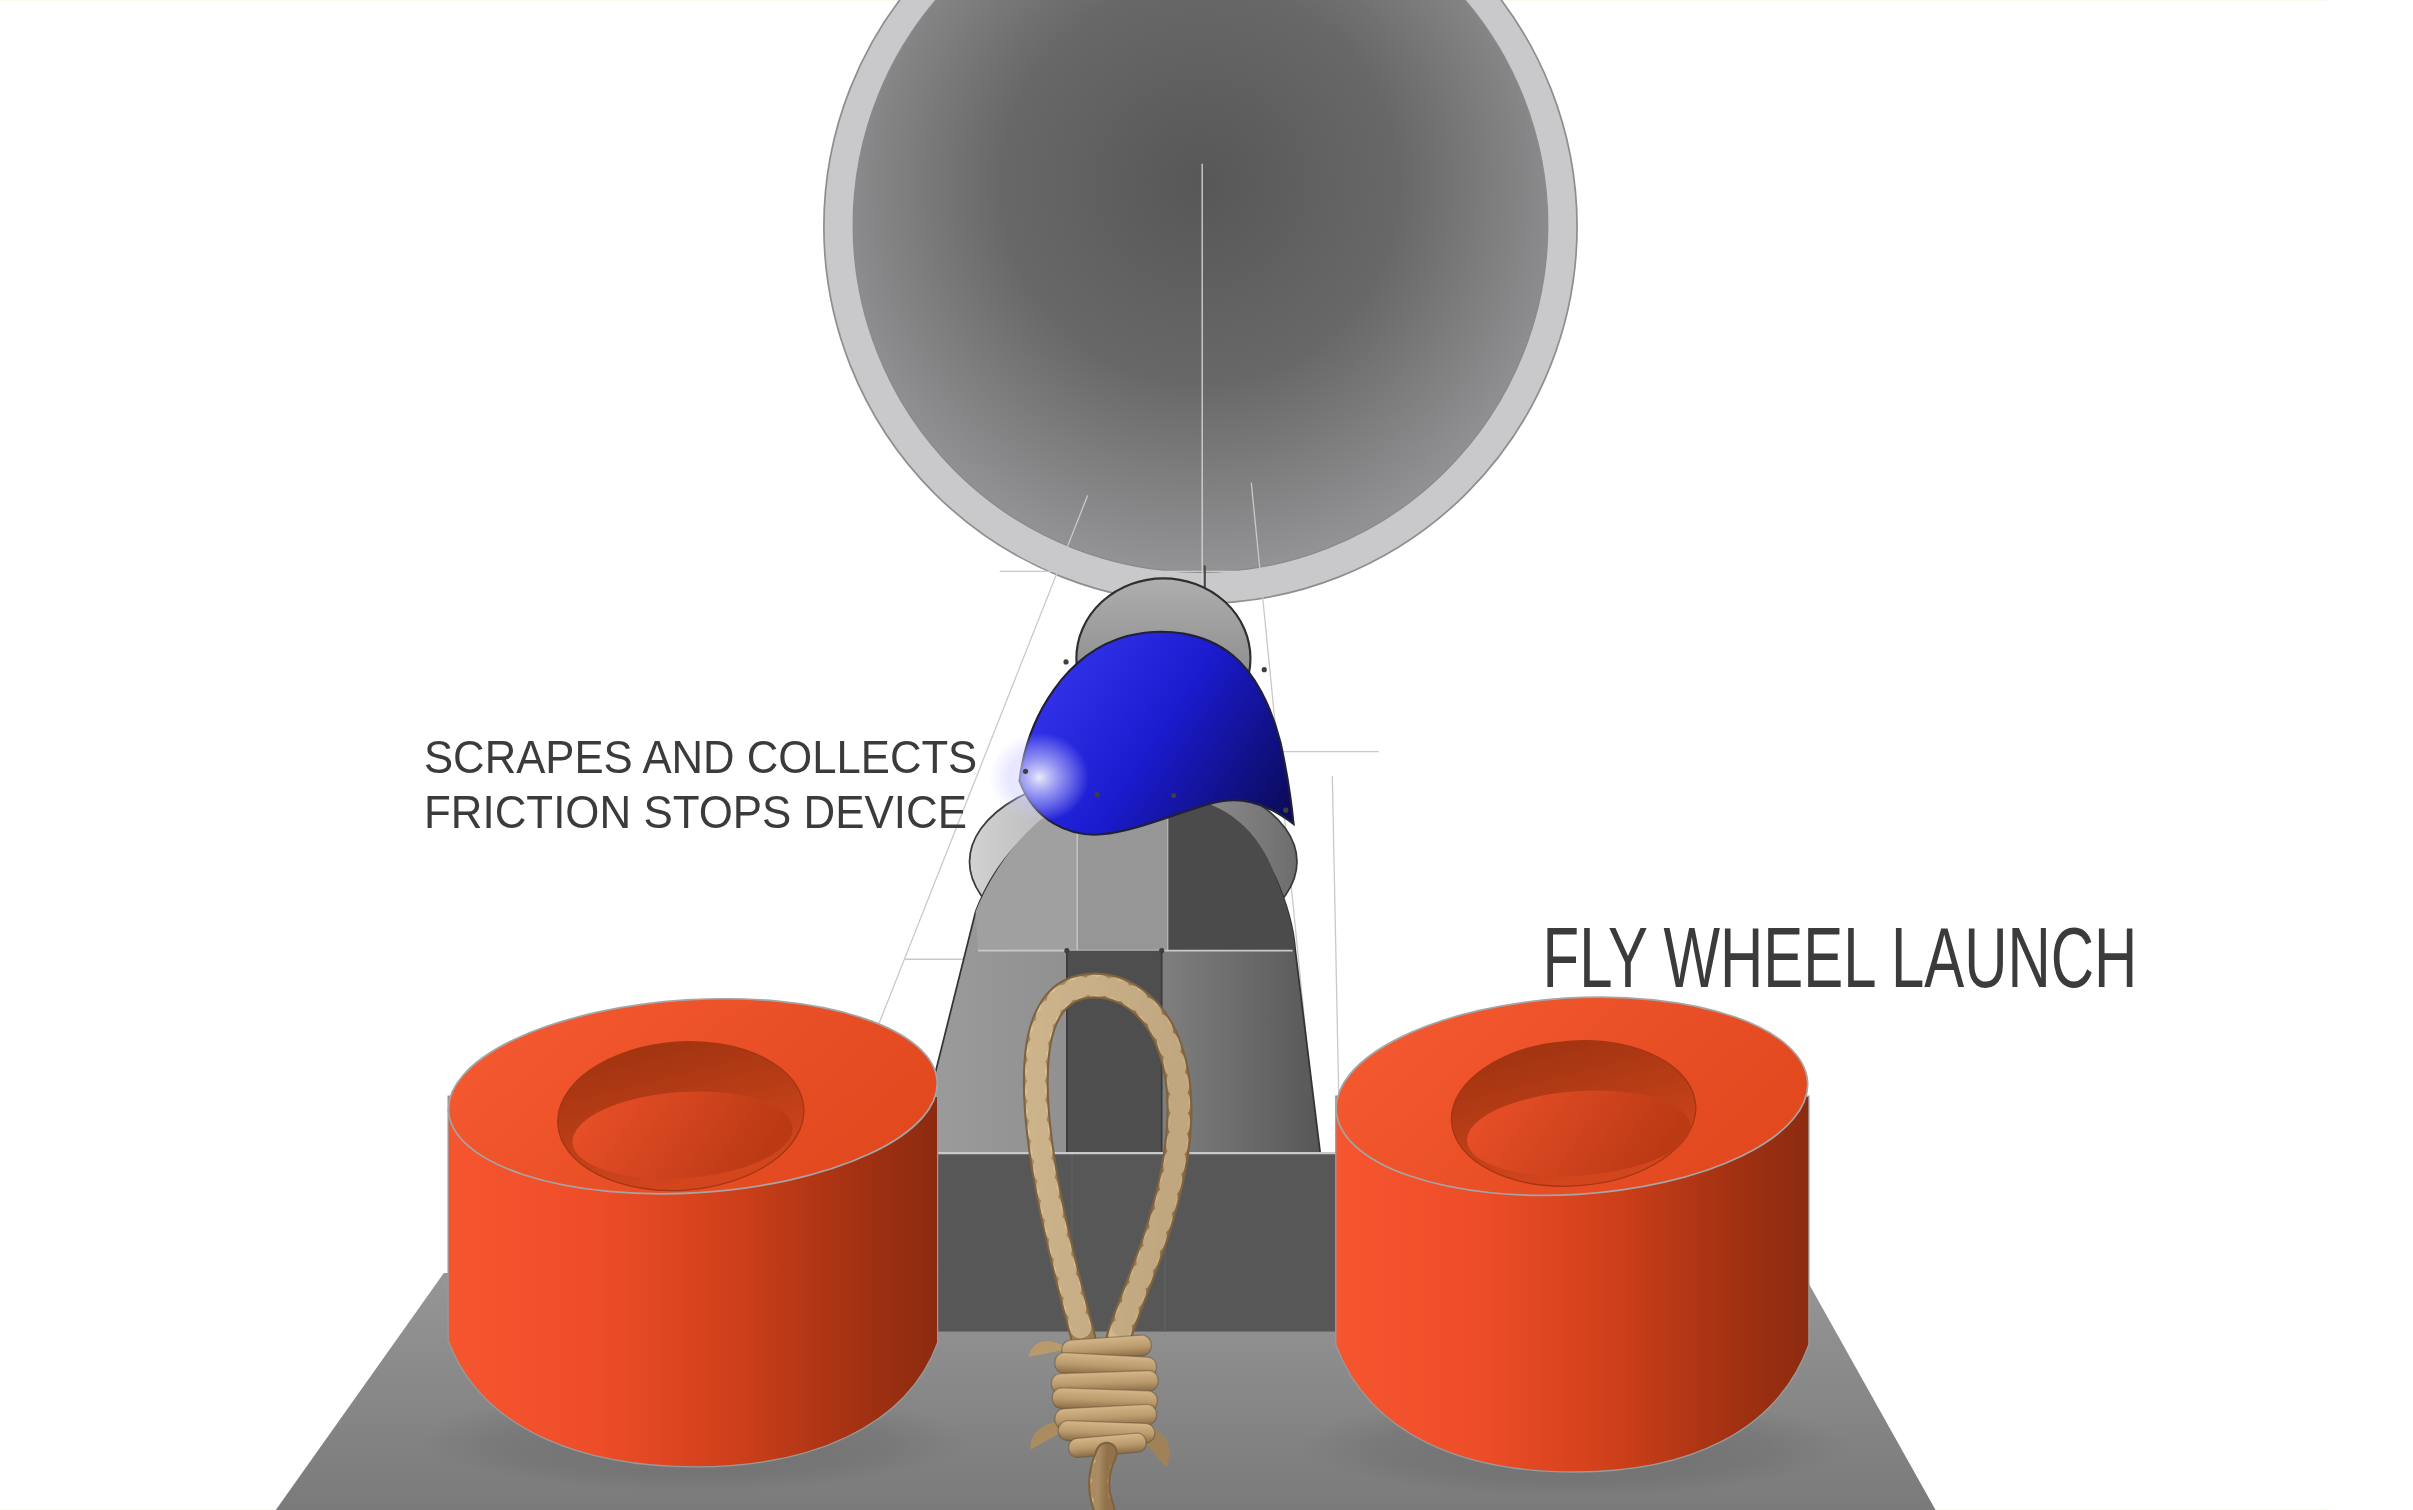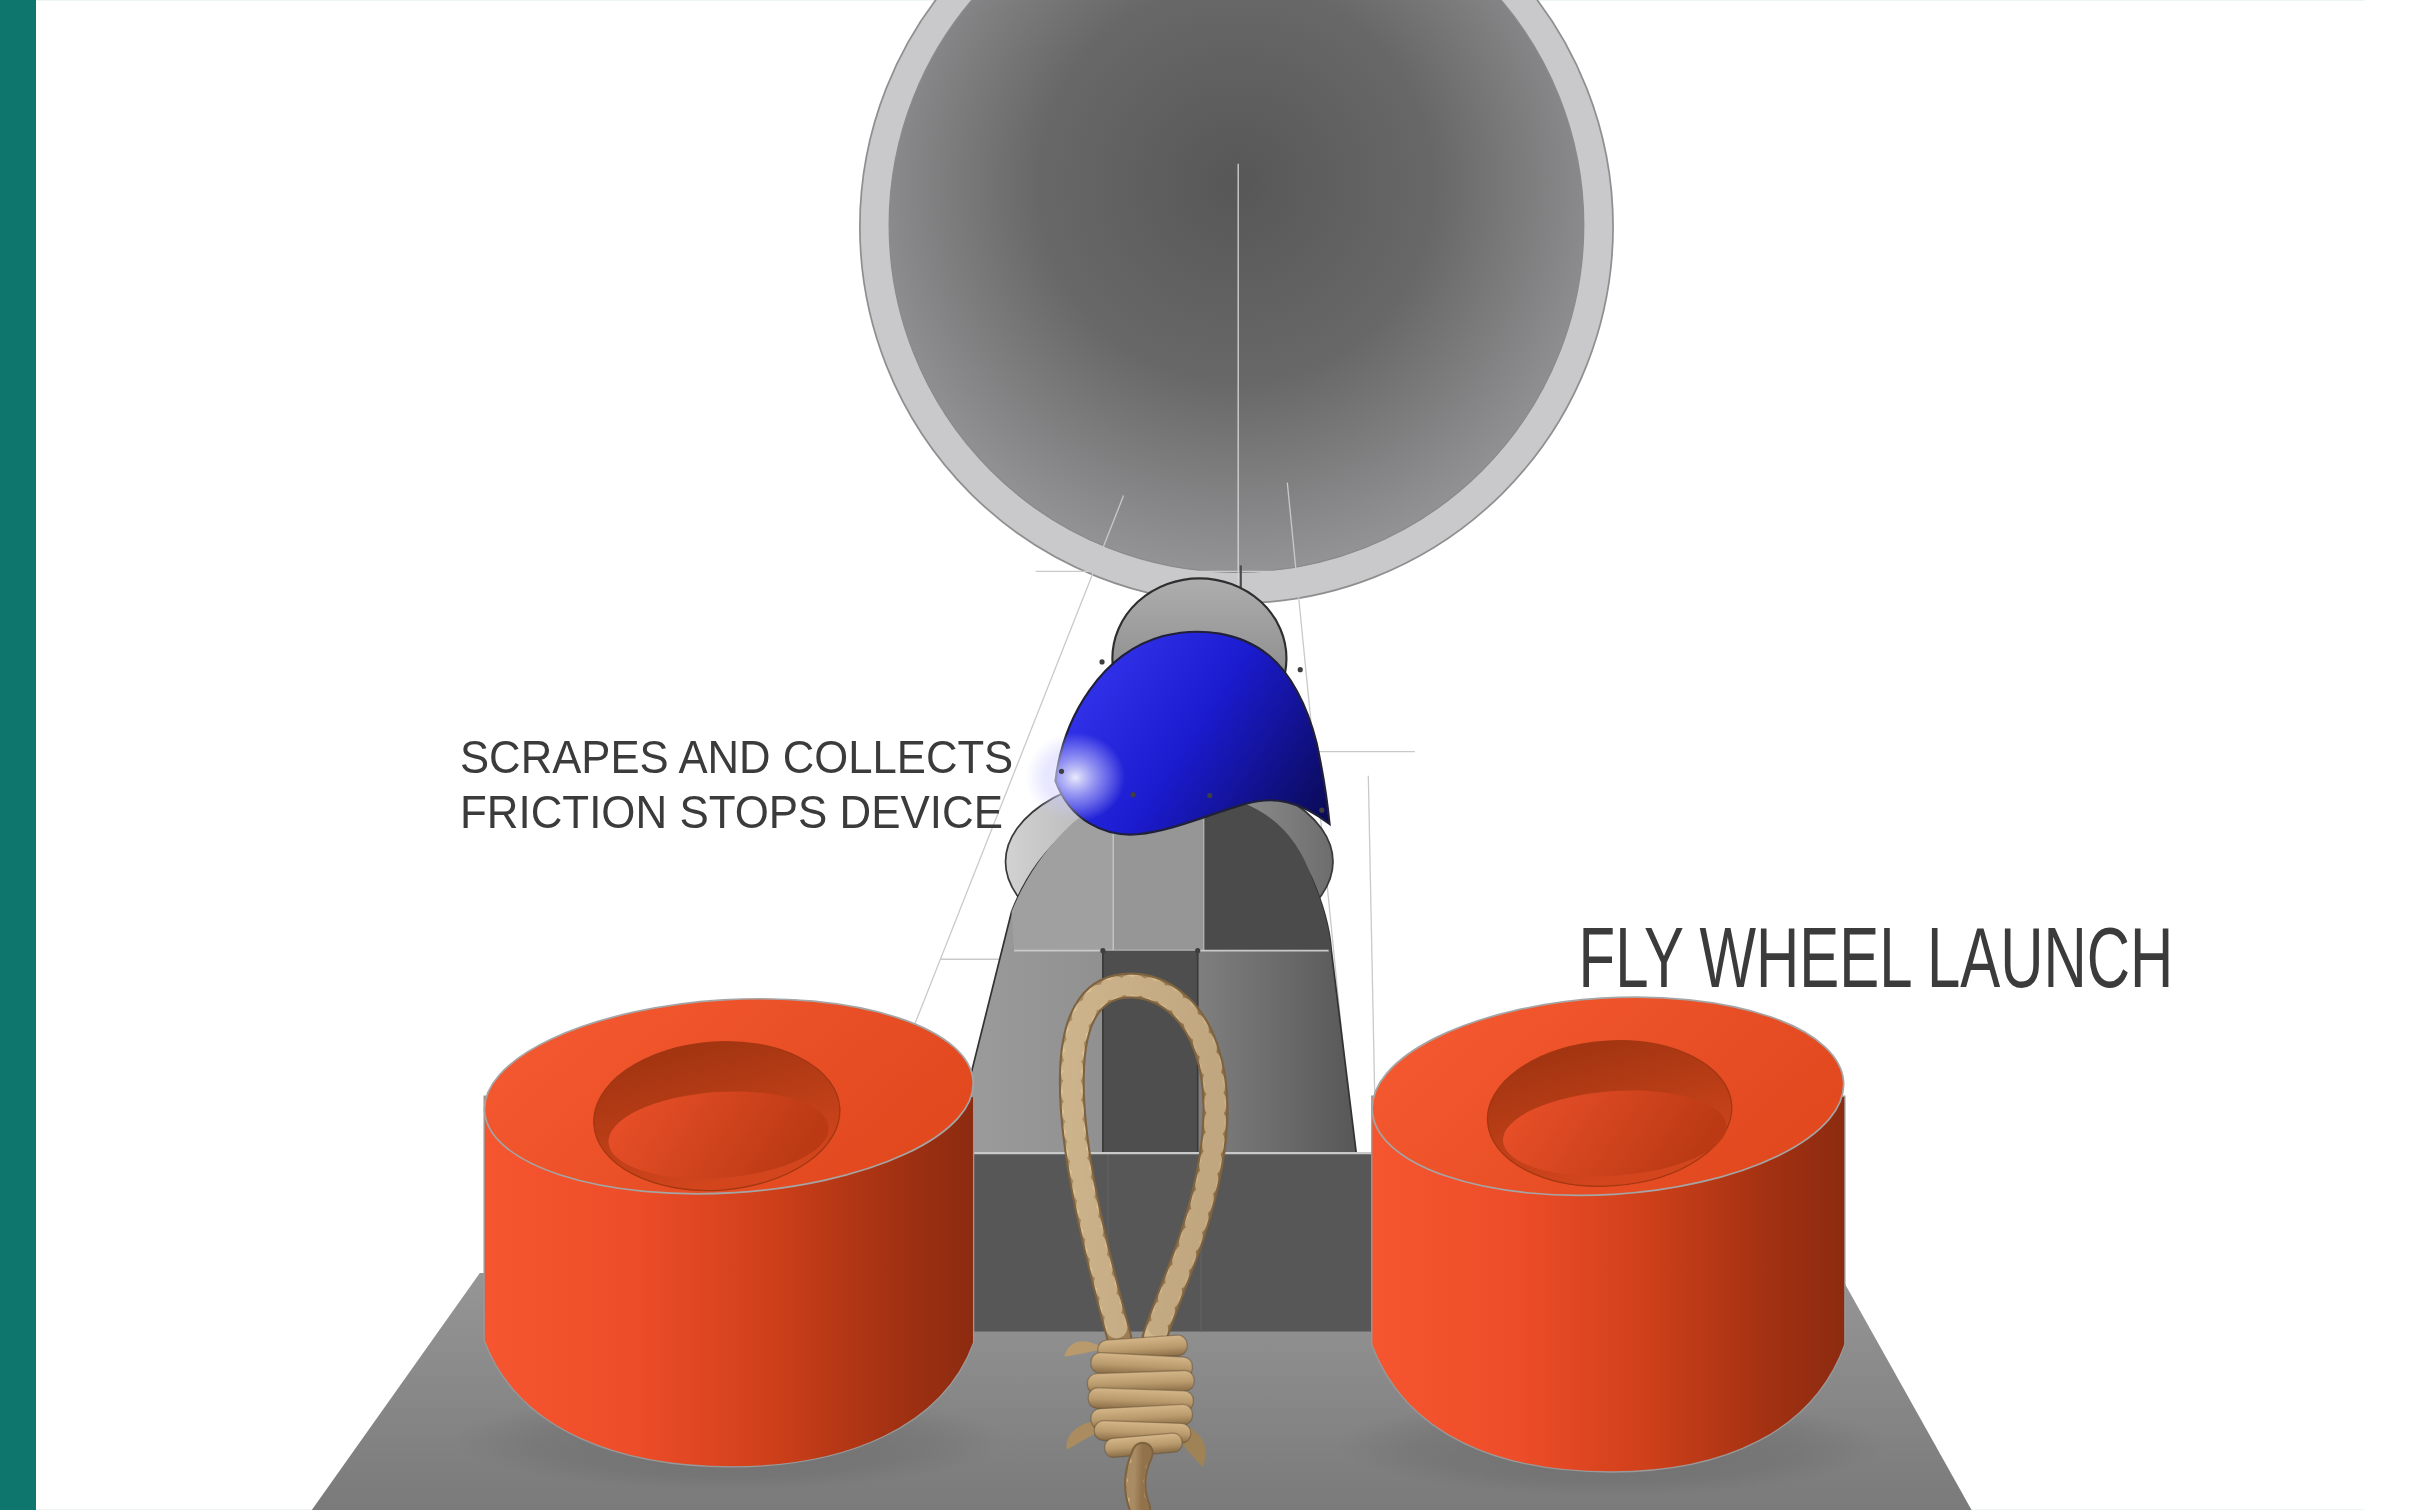--- a/index.html
+++ b/index.html
@@ -1,16 +1,16 @@
 <!DOCTYPE html>
 <html style="font-size:13.8px"><head>
 <meta charset="utf-8">
 <style>
   html,body{margin:0;padding:0;background:#ffffff;}
-  .stage{width:2328px;height:1510px;position:relative;background:#0f766e;overflow:hidden;padding-left:36px;}
+  .stage{width:2328px;height:1510px;position:relative;background:#84cc16;overflow:hidden;}
   svg{display:block;}
   text{font-family:"Liberation Sans", sans-serif;fill:#3b3b3b;}
 </style>
 </head>
 <body>
 
 <div class="stage">
 <svg width="2413" height="1510" viewBox="0 0 2800 1752">
   <defs>
     <radialGradient id="gSphere" cx="50%" cy="44%" r="64%">

